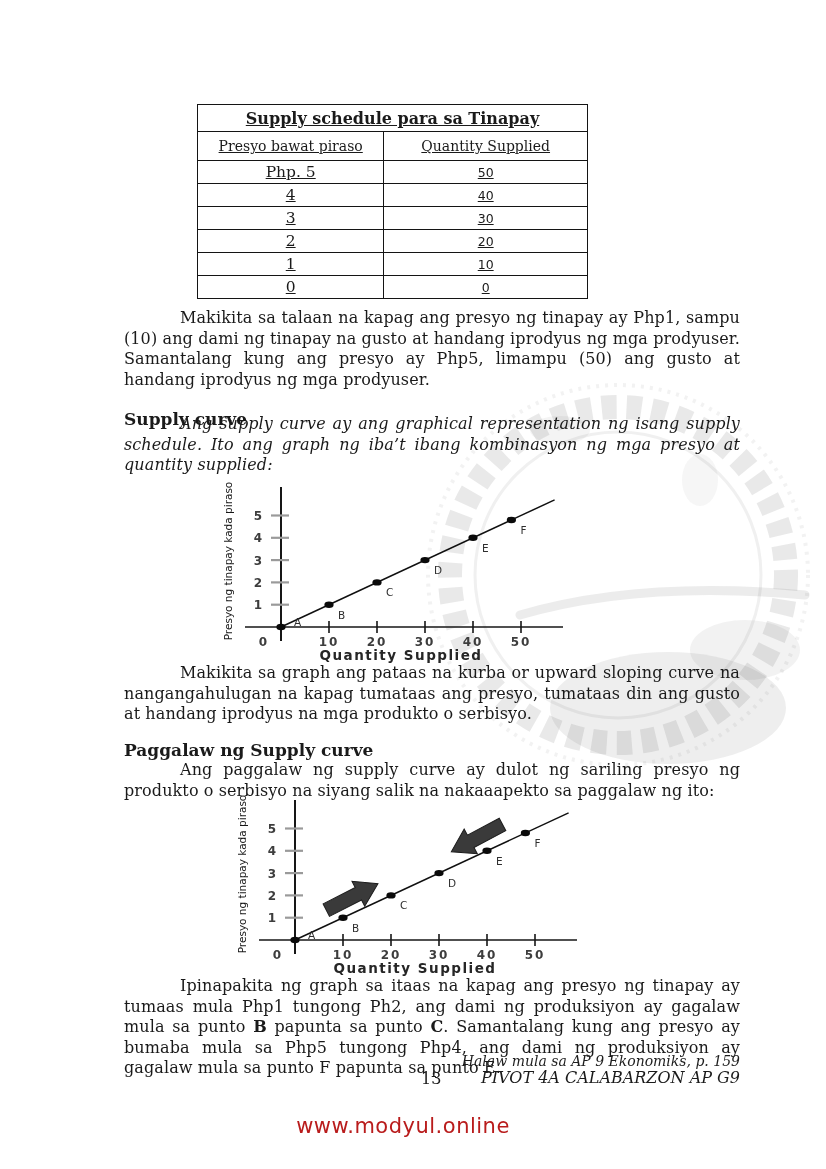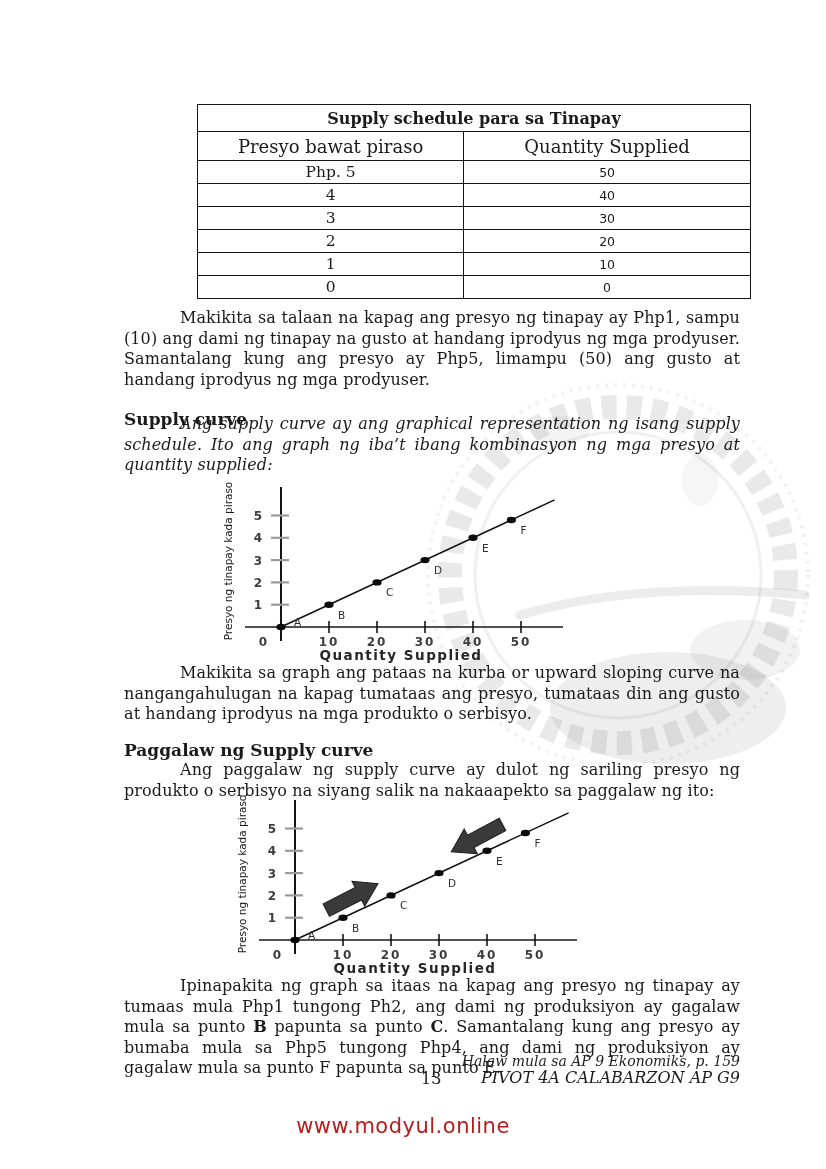--- a/index.html
+++ b/index.html
@@ -9,24 +9,24 @@
     font-family:"DejaVu Serif", serif; color:#1a1a1a; overflow:hidden;
     margin:0 auto;
   }
   .abs { position:absolute; z-index:2; }
   .para {
     left:124px; width:616px; text-align:justify; text-indent:56px;
     font-size:16px; line-height:20.5px; letter-spacing:0.1px;
   }
   .heading { left:124px; font-size:17px; font-weight:bold;margin-top:12px; }
   
-  .sched-table { border-collapse:collapse; width:554px; background:transparent; }
+  .sched-table { border-collapse:collapse; width:391px; background:transparent;text-decoration:underline; }
   .sched-table td { border:1.6px solid #141414; text-align:center; vertical-align:middle; }
   .t-title  { font-size:16px; font-weight:bold; height:27px; }
-  .t-head   { font-size:18px; height:29px; }
+  .t-head   { font-size:14px; height:29px; }
   .t-price  { font-size:15.5px; height:23px; width:232px; }
   .t-qty    { font-family:"DejaVu Sans", sans-serif; font-size:12.5px; width:250px; }
   
   .chart-svg { position:absolute; z-index:2; overflow:visible; }
   .tick  { font-family:"DejaVu Sans",sans-serif; font-size:12px; font-weight:bold; fill:#3d3d3d; letter-spacing:2px; }
   .xlab  { font-family:"DejaVu Sans",sans-serif; font-size:13.5px; font-weight:bold; fill:#262626; letter-spacing:1.5px; }
   .ylab  { font-family:"DejaVu Sans",sans-serif; font-size:10.5px; fill:#161616; }
   .ptlab { font-family:"DejaVu Sans",sans-serif; font-size:10.5px; fill:#2e2e2e; letter-spacing:1px; }
   
   .src-note { left:124px; width:616px; text-align:right; font-style:italic; font-size:14px; color:#1e1e1e; }

